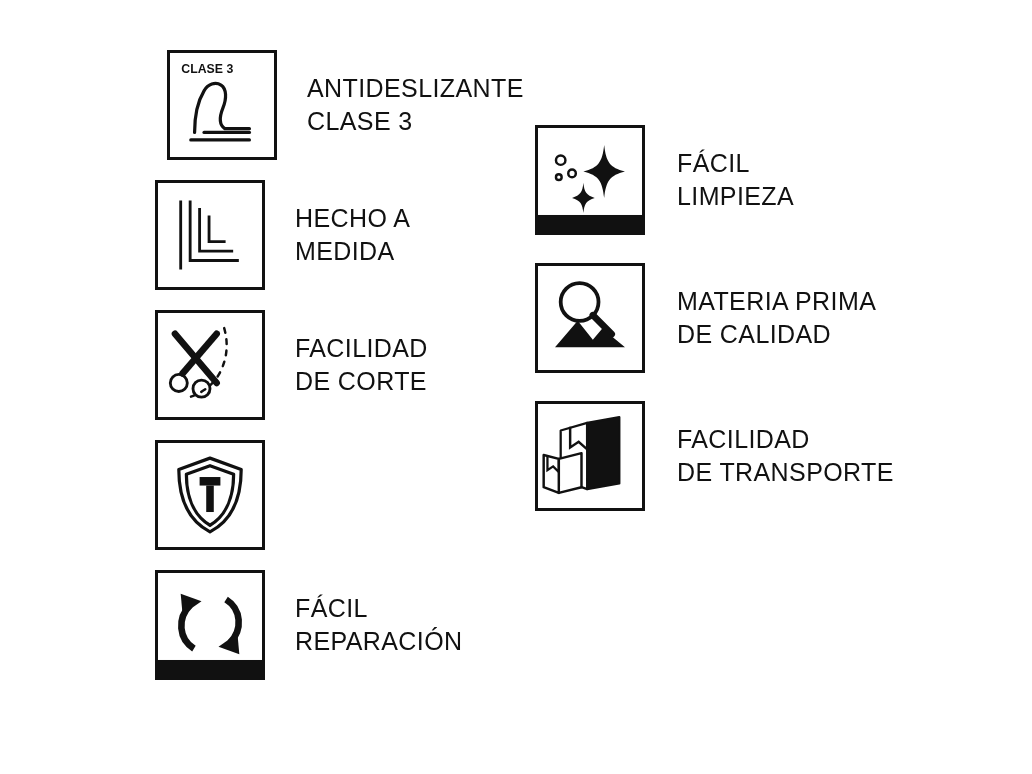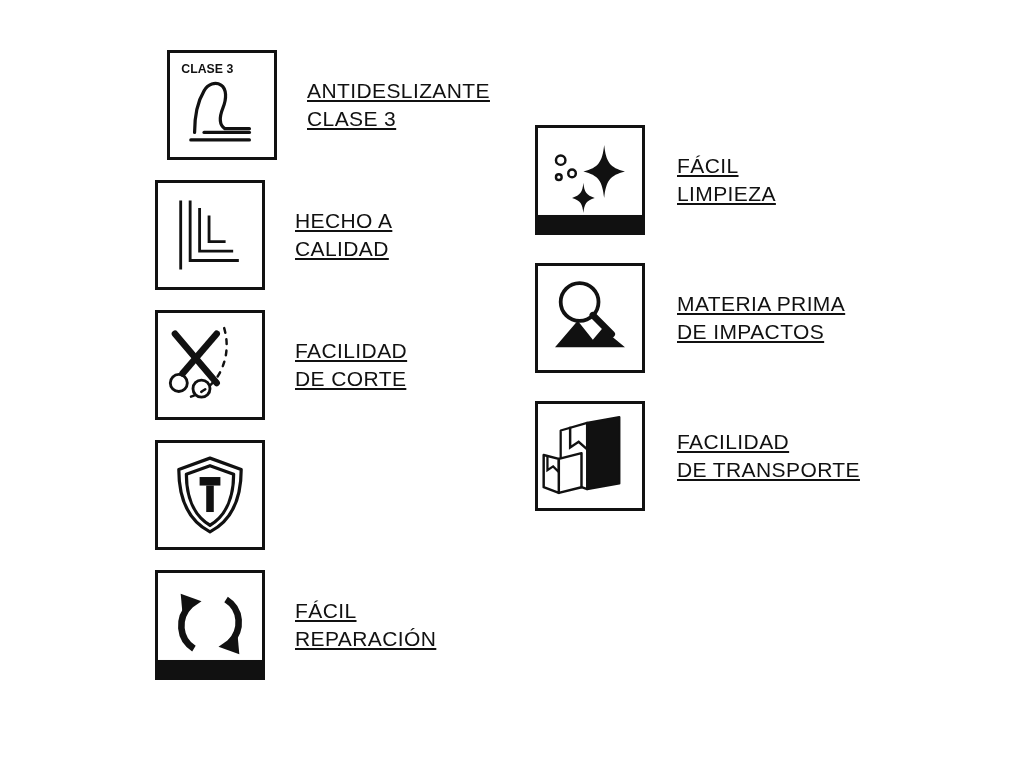--- a/index.html
+++ b/index.html
@@ -46,27 +46,26 @@
     position: relative;
     background: #ffffff;
   }
   .icon-box svg {
     display: block;
     width: 100%;
     height: 100%;
   }
   .feature-label {
     margin-left: 30px;
-    font-size: 21px;
+    font-size: 25px;
     line-height: 1.32;
     letter-spacing: 0.4px;
     color: #111111;
     white-space: pre-line;
     font-weight: 400;
-    text-decoration: underline;
   }
   #col-right .feature-label {
     margin-left: 32px;
   }
   
   #col-left .feature:nth-child(1) { margin-bottom: 20px; padding-left: 12px; }
   #col-left .feature:nth-child(2) { margin-bottom: 20px; }
   #col-left .feature:nth-child(3) { margin-bottom: 20px; }
   #col-left .feature:nth-child(4) { margin-bottom: 20px; }
   #col-right .feature { margin-bottom: 28px; }
@@ -99,21 +98,21 @@
           <g fill="none" stroke="#111" stroke-width="3" stroke-linecap="square">
             <path d="M24 20 L24 90"></path>
             <path d="M34 20 L34 82 L84 82"></path>
             <path d="M44 28 L44 72 L78 72"></path>
             <path d="M54 36 L54 62 L70 62"></path>
             <path d="M34 20 L84 20" opacity="0"></path>
           </g>
         </svg>
       </div>
       <div class="feature-label">HECHO A
-CALIDAD</div>
+MEDIDA</div>
     </div>
 
     <div class="feature">
       <div class="icon-box">
         <svg viewBox="0 0 110 110" xmlns="http://www.w3.org/2000/svg">
           <g fill="none" stroke="#111" stroke-width="3" stroke-linecap="round">
             <path d="M18 22 L62 74" stroke-width="7"></path>
             <path d="M62 22 L26 64" stroke-width="7"></path>
             <circle cx="22" cy="74" r="9"></circle>
             <circle cx="46" cy="80" r="9"></circle>
@@ -188,21 +187,21 @@
           <g fill="none" stroke="#111" stroke-width="4">
             <circle cx="44" cy="38" r="20"></circle>
             <path d="M58 52 L78 72" stroke-width="7" stroke-linecap="round"></path>
           </g>
           <g fill="#111">
             <polygon points="18,86 42,58 58,78 68,66 92,86"></polygon>
           </g>
         </svg>
       </div>
       <div class="feature-label">MATERIA PRIMA
-DE IMPACTOS</div>
+DE CALIDAD</div>
     </div>
 
     <div class="feature">
       <div class="icon-box">
         <svg viewBox="0 0 110 110" xmlns="http://www.w3.org/2000/svg">
           <g fill="#111" stroke="#111" stroke-width="2.4" stroke-linejoin="round">
             <polygon points="52,20 86,14 86,84 52,90" fill="#111"></polygon>
             <polygon points="52,20 52,90 24,80 24,28" fill="#fff"></polygon>
           </g>
           <g fill="none" stroke="#111" stroke-width="2.6">

